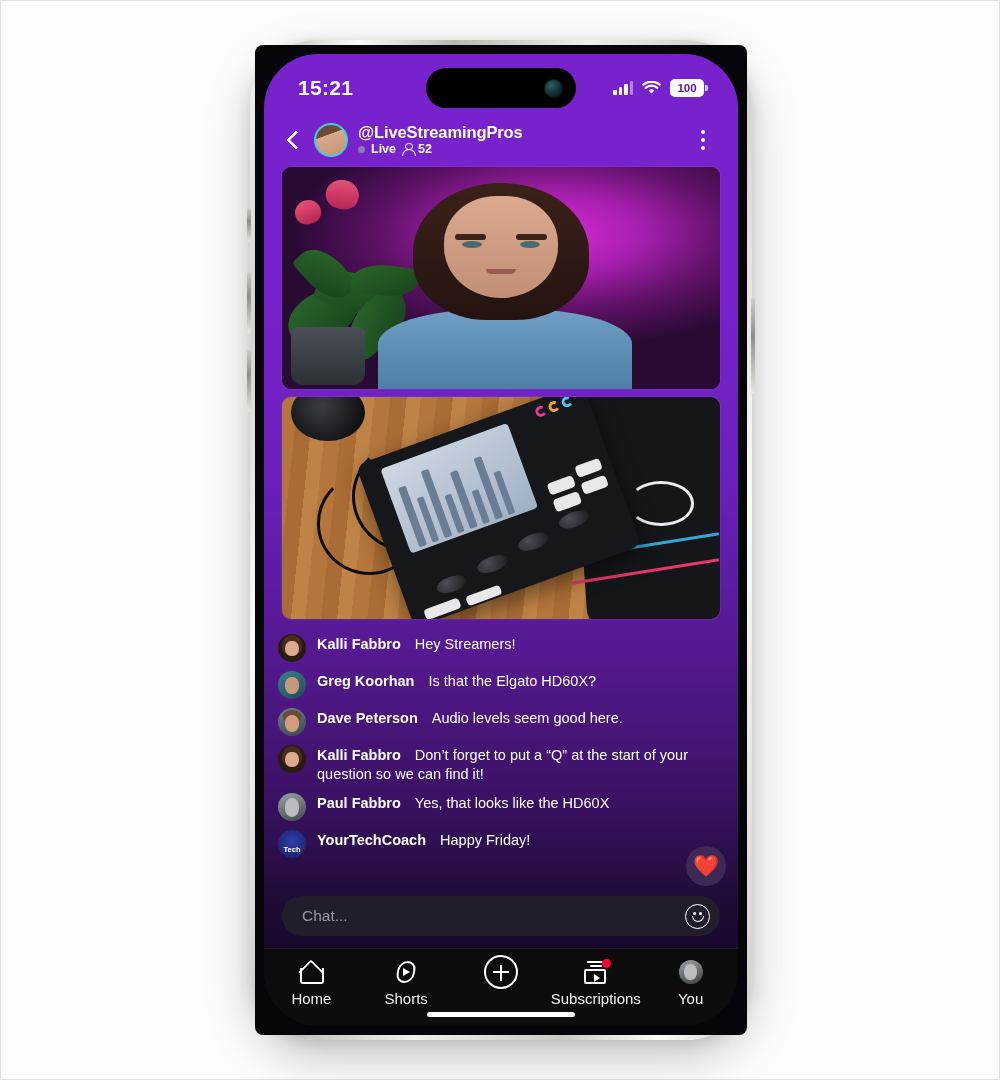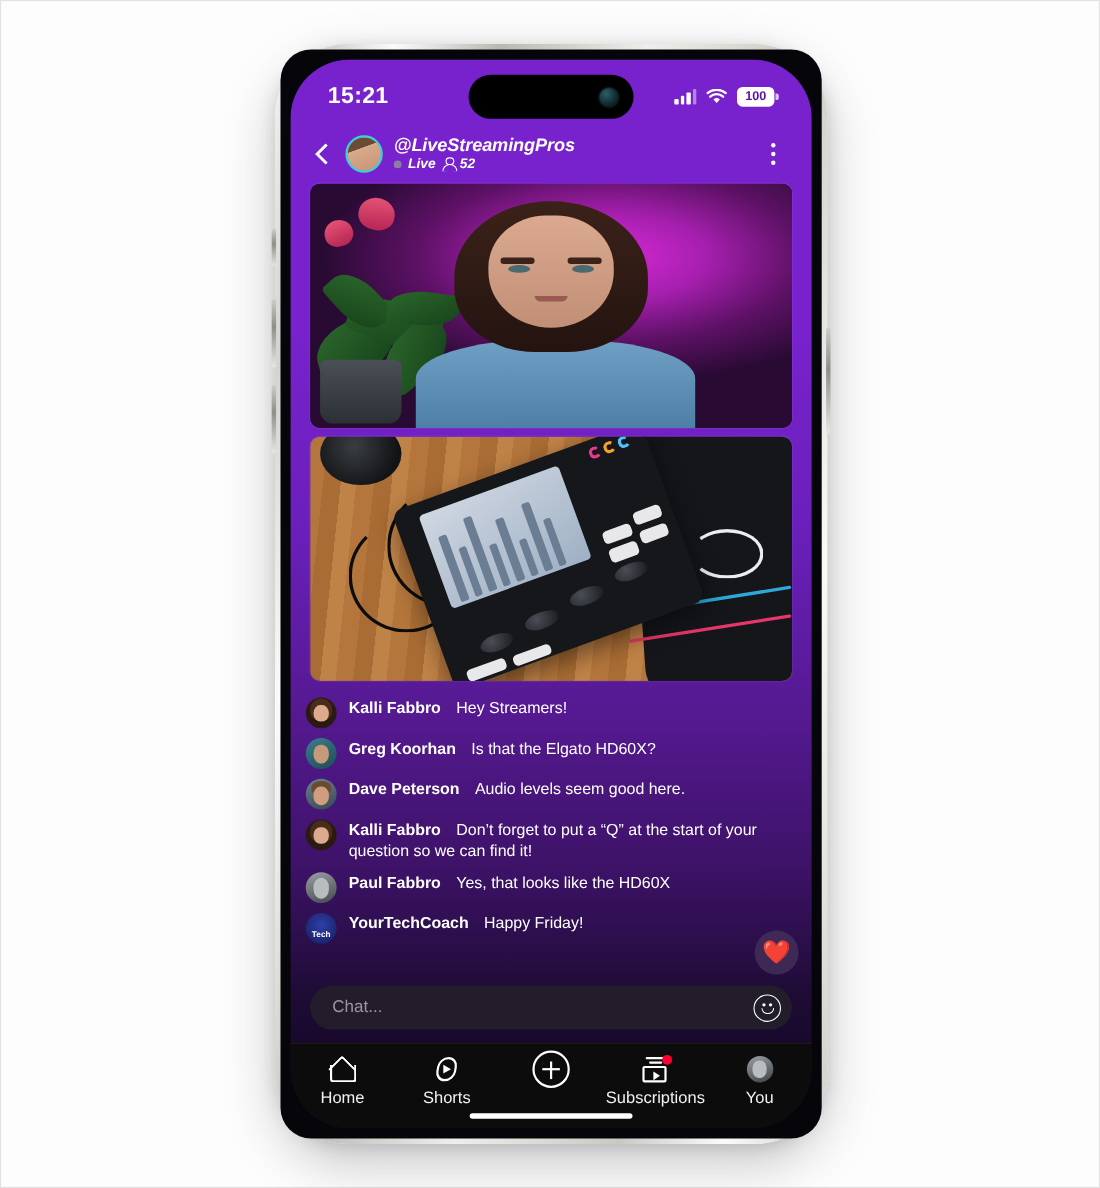--- a/index.html
+++ b/index.html
@@ -24,21 +24,21 @@
     position:absolute;
     left:249px; top:39px;
     width:502px; height:1000px;
     border-radius:66px;
     background:linear-gradient(100deg,#f3f3f1 0%,#d3d3cf 8%,#fbfbf9 16%,#b9b9b4 30%,#eeeeea 50%,#c9c9c4 72%,#fafaf7 86%,#cfcfca 100%);
     box-shadow:0 18px 46px rgba(90,90,95,.32), 0 3px 14px rgba(80,80,85,.18);
     padding:5px;
   }
   #bezel {
     width:100%; height:100%;
-    border-radius:28px;
+    border-radius:8px;
     background:#05050a;
     padding:9px;
   }
   #screen {
     position:relative;
     width:100%; height:100%;
     border-radius:54px;
     overflow:hidden;
     background:#0b0410;
   }
@@ -96,21 +96,21 @@
   }
   .batt::after {
     content:""; position:absolute; right:-4px; top:6px;
     width:2.6px; height:6px; border-radius:0 2px 2px 0; background:rgba(255,255,255,.75);
   }
 
   
   #chanbar {
     flex:0 0 52px; height:52px;
     display:flex; align-items:center; gap:10px;
-    padding:0 24px 0 18px; color:#fff;font-style:italic;
+    padding:0 24px 0 18px; color:#fff;
   }
   #back-chevron { width:22px; height:22px; flex:0 0 22px; position:relative; cursor:pointer; }
   #back-chevron::before{
     content:""; position:absolute; left:7px; top:4px;
     width:11px; height:11px; border-left:3.4px solid #fff; border-bottom:3.4px solid #fff;
     transform:rotate(45deg); border-radius:1px;
   }
   #chan-avatar {
     width:34px; height:34px; border-radius:50%; flex:0 0 34px;
     border:2px solid #35d2de; overflow:hidden; position:relative;

